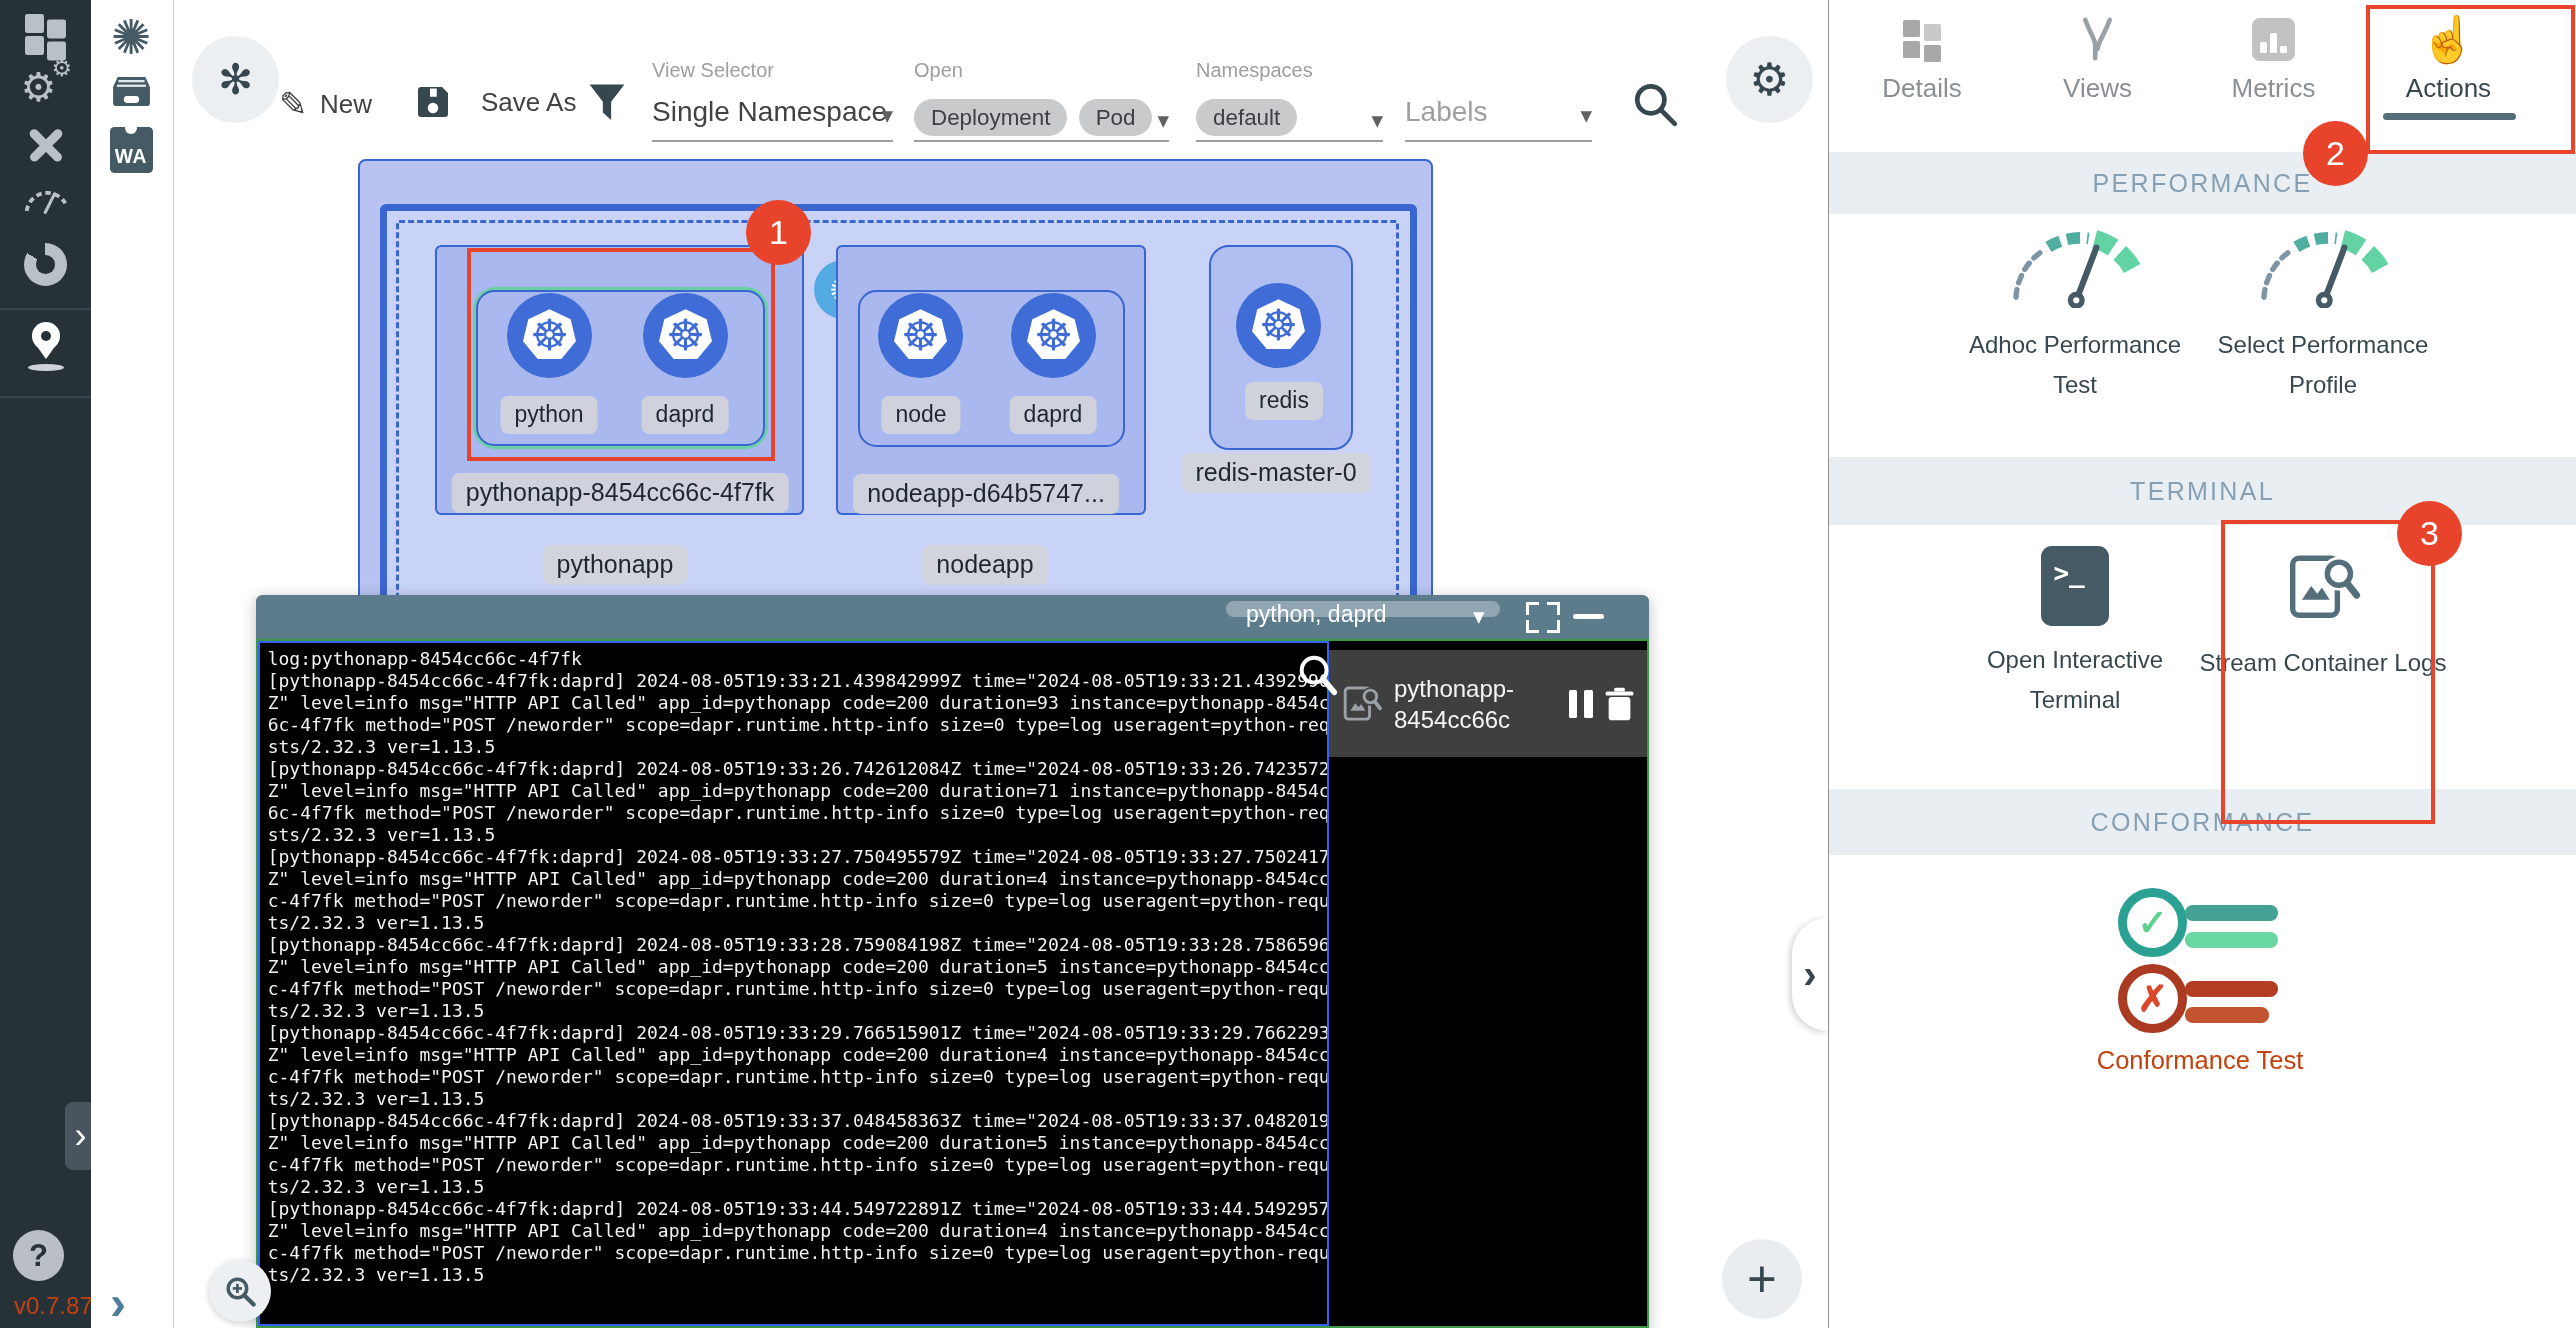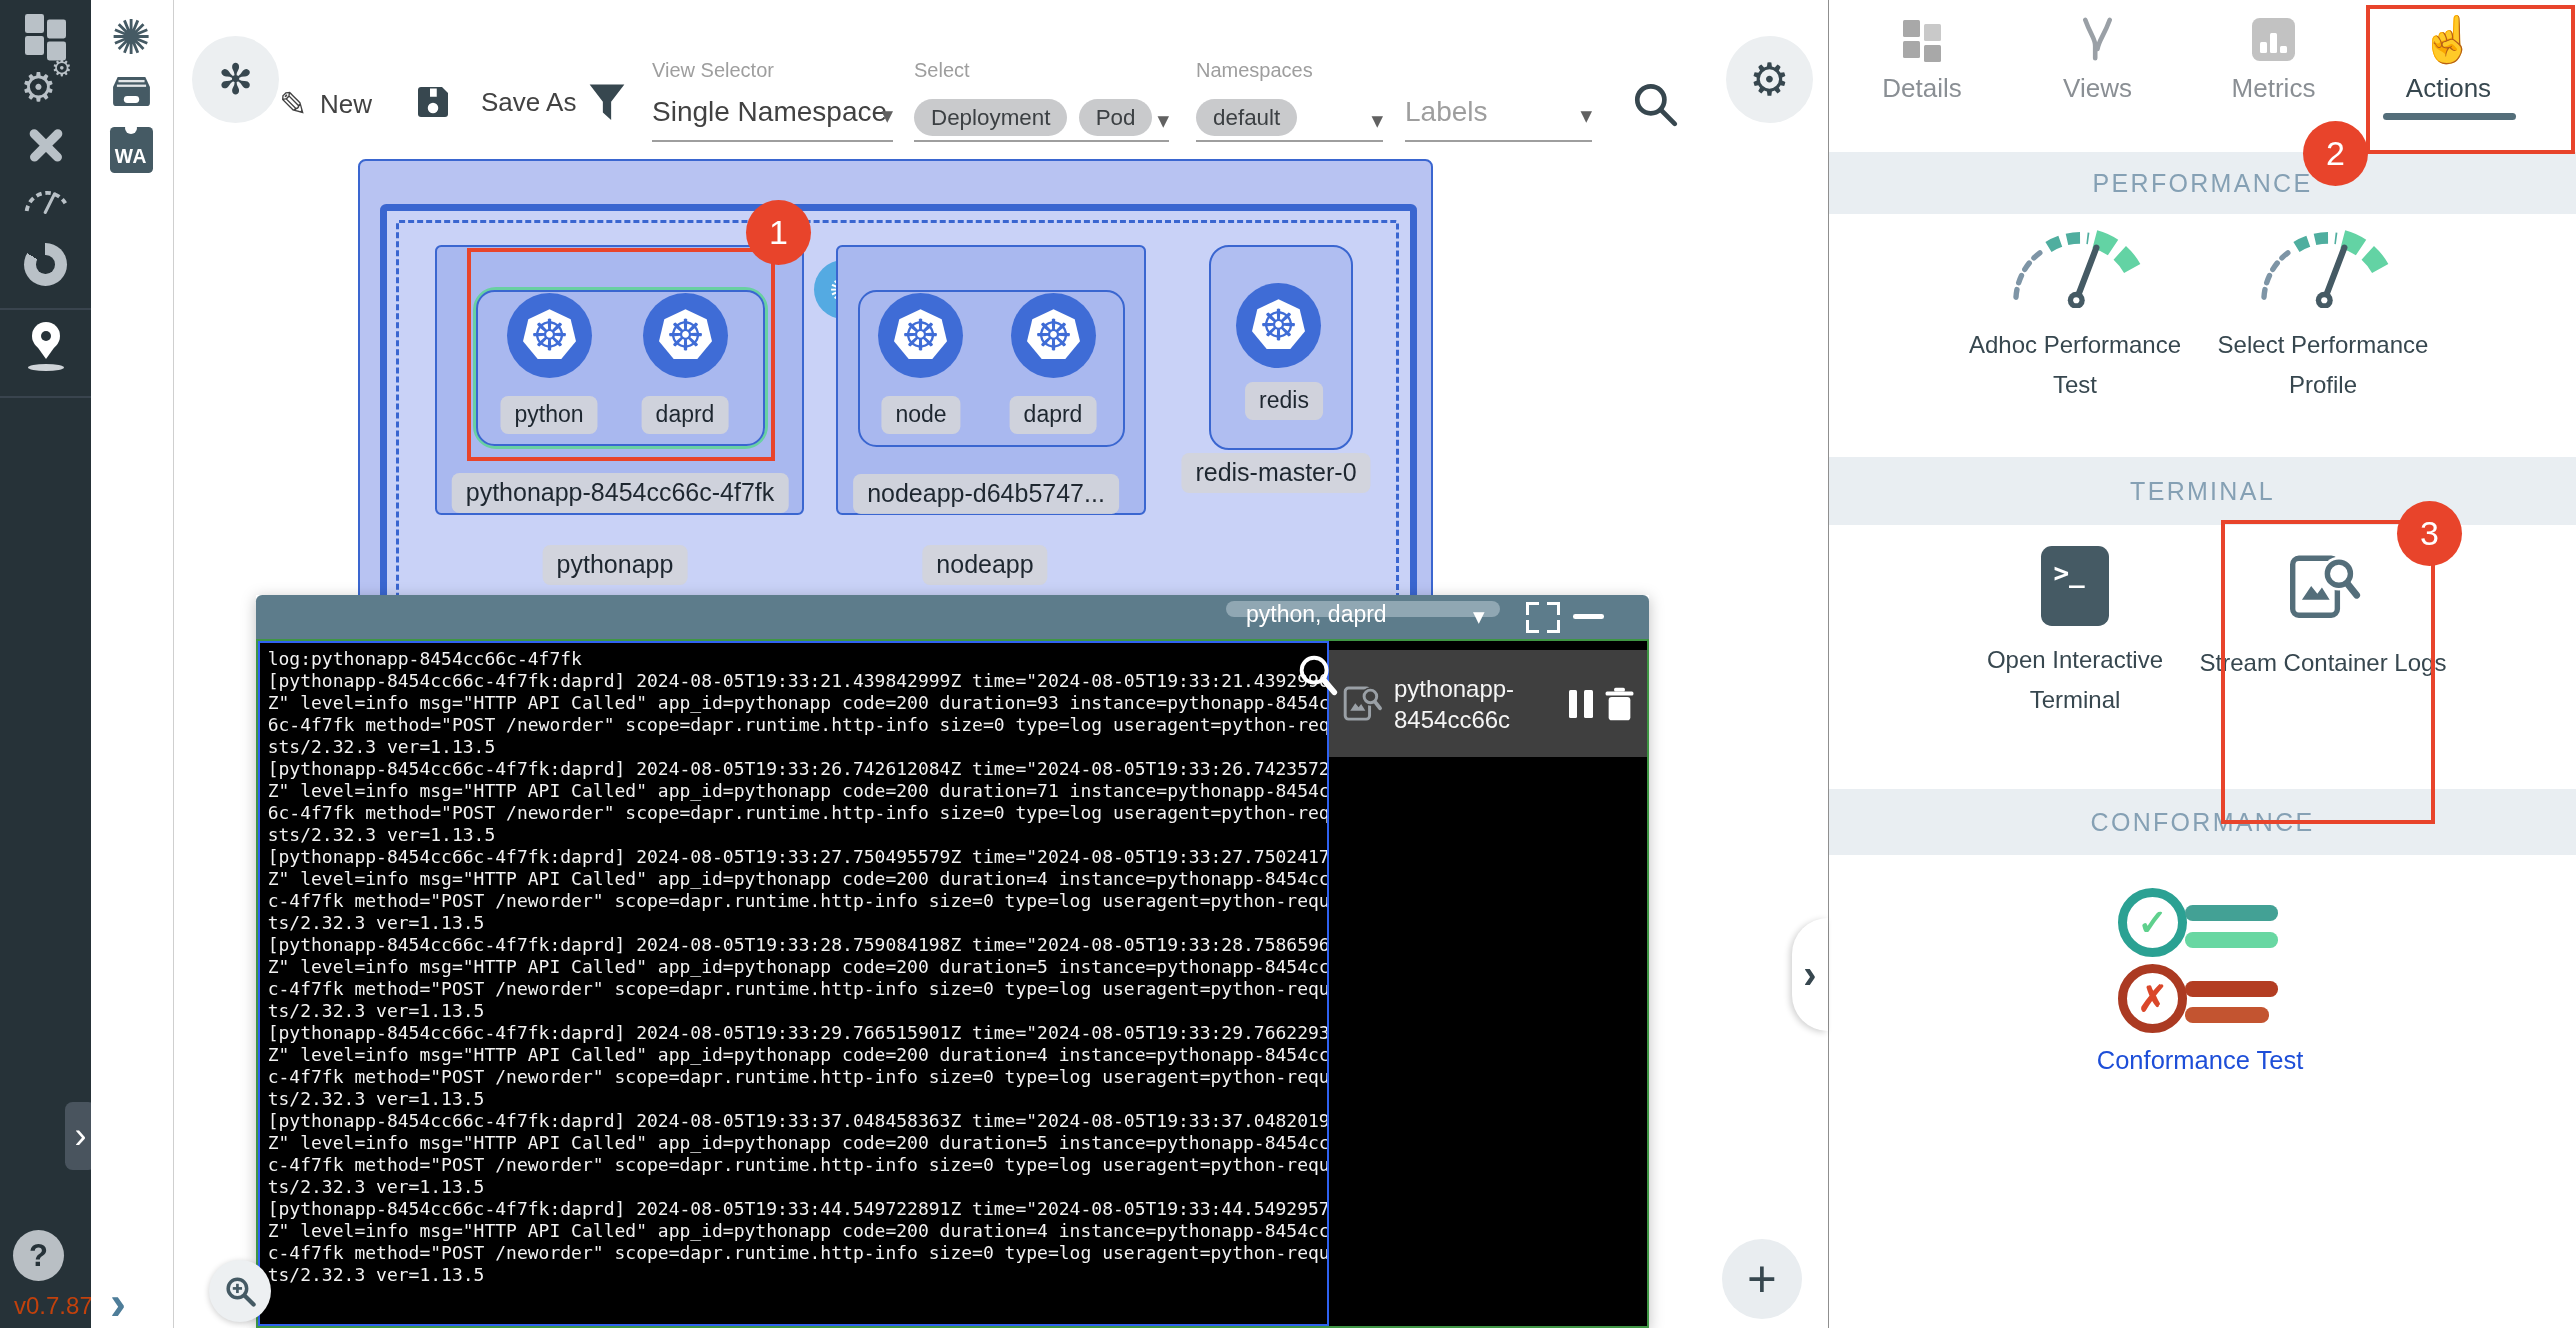--- a/index.html
+++ b/index.html
@@ -113,21 +113,21 @@
   .pitem{position:absolute;width:248px;text-align:center;}
   .pitem .plabel{margin-top:14px;font-size:24px;line-height:40px;color:#37474f;}
   .prompt-ic{width:68px;height:80px;background:#455a64;border-radius:10.8px;margin:0 auto;display:flex;align-items:flex-start;justify-content:flex-start;}
   .prompt-ic b{color:#fff;font-family:"DejaVu Sans Mono",monospace;font-size:26px;margin:12.4px 0 0 12.4px;}
   .confrow{position:absolute;}
   .ring{width:51px;height:51px;border-radius:50%;background:#fff;display:flex;align-items:center;justify-content:center;}
   .ring.ok{border:9.3px solid #2ba193;color:#5fd08d;}
   .ring.bad{border:9.3px solid #ab3a22;color:#da472a;}
   .ring b{font-size:36px;line-height:1;}
   .cline{position:absolute;height:15.5px;border-radius:7.7px;}
-  .conf-label{position:absolute;left:216px;top:1046px;width:310px;text-align:center;font-size:25.5px;color:#1d4ed8;}
+  .conf-label{position:absolute;left:216px;top:1046px;width:310px;text-align:center;font-size:25.5px;color:#c2410c;}
 </style>
 </head>
 <body>
 
 <div id="root">
 
   <aside class="abs sb">
     <div class="sb-ic" style="top:14px">
       <span class="grid-ic">
           <span></span>
@@ -222,21 +222,21 @@
     </svg>
   </div>
 
   <div class="abs tb-label" style="left:652px;top:59px">View Selector</div>
   <div class="abs" style="left:652px;top:96px;width:241px">
     <span class="tb-value">Single Namespace</span>
     <span class="caret" style="position:absolute;right:0;top:6.2px">▾</span>
   </div>
   <div class="abs tb-underline" style="left:652px;top:140px;width:241px"></div>
 
-  <div class="abs tb-label" style="left:914px;top:59px">Select</div>
+  <div class="abs tb-label" style="left:914px;top:59px">Open</div>
   <div class="abs" style="left:914px;top:99px;width:255px">
     <span class="chip">Deployment</span>
     <span class="chip" style="margin-left:7.7px">Pod</span>
     <span class="caret" style="position:absolute;right:0;top:7.7px">▾</span>
   </div>
   <div class="abs tb-underline" style="left:914px;top:140px;width:255px"></div>
 
   <div class="abs tb-label" style="left:1196px;top:59px">Namespaces</div>
   <div class="abs" style="left:1196px;top:99px;width:187px">
     <span class="chip">default</span>

